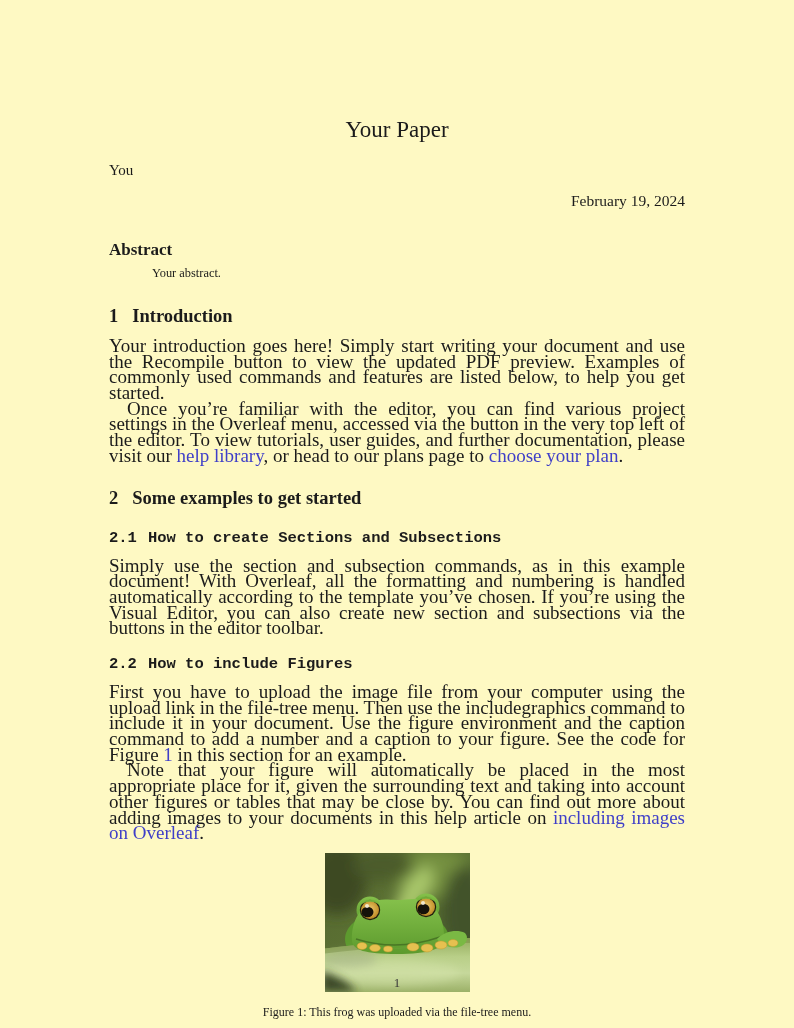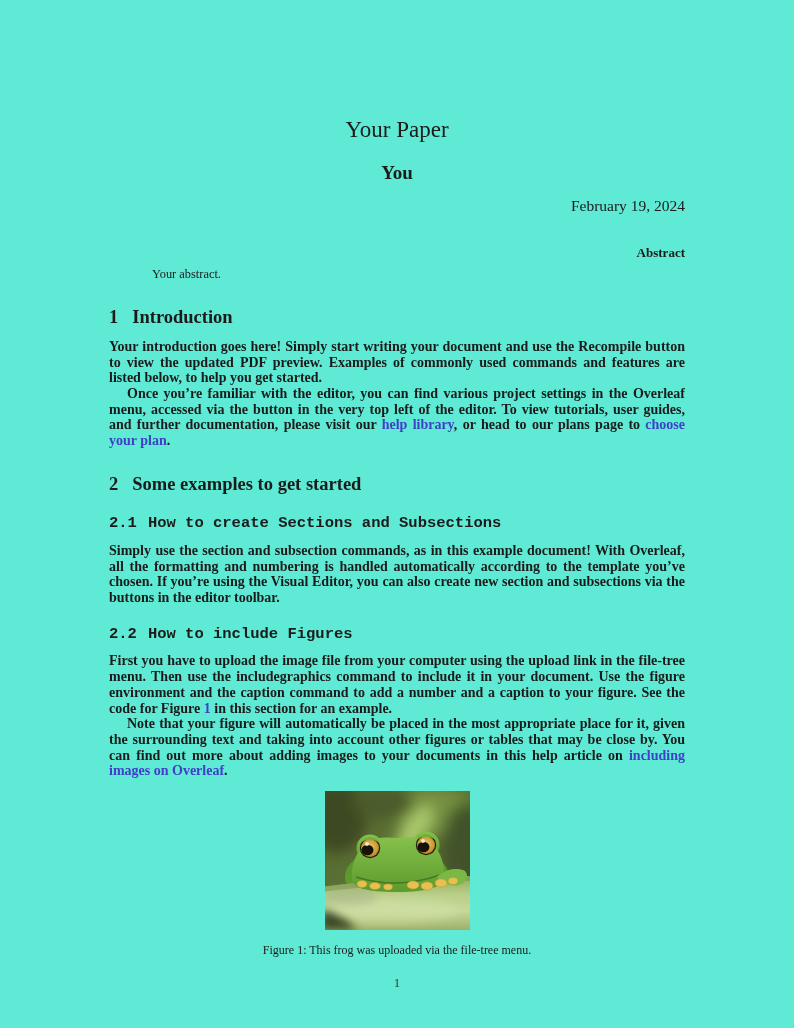--- a/index.html
+++ b/index.html
@@ -1,47 +1,47 @@
 <!DOCTYPE html>
 <html style="--link-color: #3f3fc8;"><head>
 <meta charset="utf-8">
 <style>
   html, body { margin: 0; padding: 0; background: #ffffff; }
   .page {
     position: relative;
     width: 794px;
     height: 1028px;
-    background: #5eead4;
+    background: #fef9c3;
     overflow: hidden;
     font-family: "Liberation Serif", "DejaVu Serif", serif;
     color: #1b1b1b;
   }
   .content { padding: 116px 109px 0 109px; }
 
   .title { text-align: center; font-size: 23px; line-height: 1.2; font-weight: 400; }
-  .author { text-align: center; font-size: 19px; margin-top: 18px; font-weight: bold; }
+  .author { text-align: left; font-size: 15px; margin-top: 18px; }
   .date { text-align: right; font-size: 15.5px; margin-top: 13px; }
 
-  .abstract-heading { text-align: right; font-weight: bold; font-size: 13px; margin-top: 30px; }
+  .abstract-heading { text-align: left; font-weight: bold; font-size: 17px; margin-top: 30px; }
   .abstract-body { font-size: 12.4px; margin: 6px 44px 0 43px; line-height: 15px; }
 
   .sec-heading {
     display: flex; align-items: baseline; gap: 14px;
     font-weight: bold; font-size: 18.5px; line-height: 1.15;
     margin: 25px 0 11px 0;
   }
   .subsec-heading {
     display: flex; align-items: baseline; gap: 11px;
     font-weight: bold; font-size: 15.5px; line-height: 1.15;
     margin: 20px 0 10px 0;
     font-family: Liberation Mono, monospace;
   }
   .para {
-    font-size: 14px; line-height: 15.7px;
-    text-align: justify; margin: 0; font-weight: bold;
+    font-size: 19px; line-height: 15.7px;
+    text-align: justify; margin: 0;
   }
   .para.indent { text-indent: 18px; }
 
   .doc-link { color: var(--link-color, #3f3fc8); text-decoration: none; cursor: pointer; }
 
   .figure-block { margin-top: 12px; text-align: center; }
   .frog-svg { width: 145px; height: 139px; display: inline-block; vertical-align: top; }
   .caption { text-align: center; font-size: 12px; margin-top: 13px; }
 
   .page-number {

